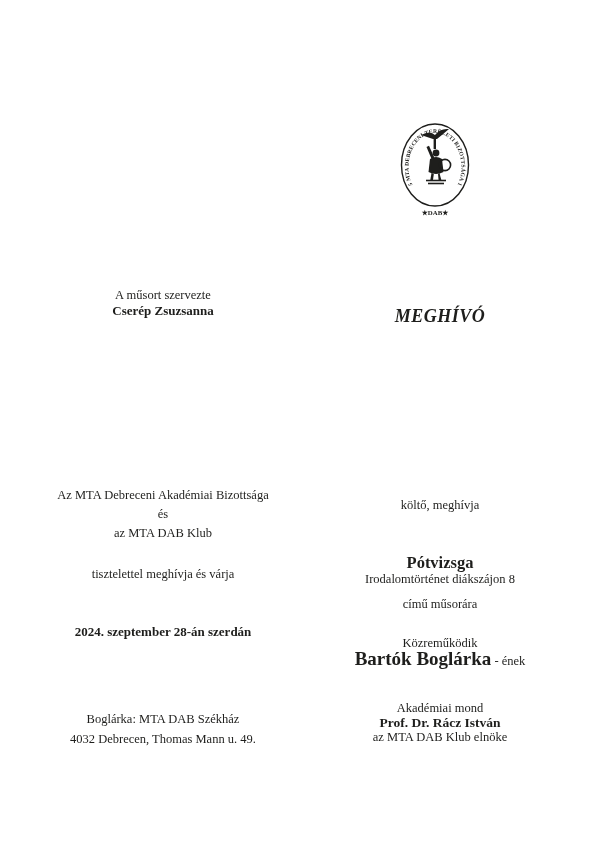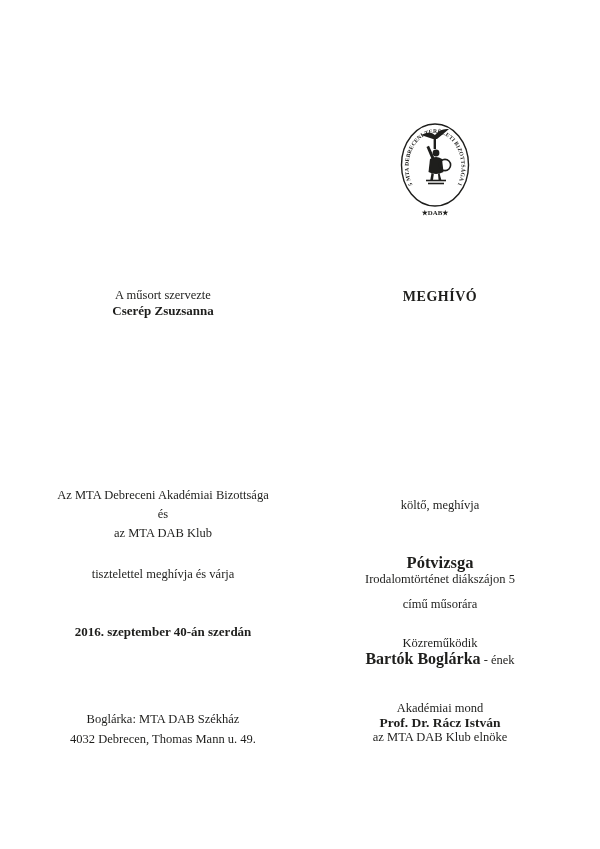--- a/index.html
+++ b/index.html
@@ -30,41 +30,42 @@
   .txt {
     font-size: 12.5px;
     line-height: 19px;
   }
   .b { font-weight: bold; }
 
   
   .organizer     { top: 288px; line-height: 15px; font-size: 12.5px; }
   .organizer .name { font-size: 13px; }
   .doc-title {
-    top: 289px;
-    font-size: 14px;
+    top: 306px;
+    font-size: 18px;
     font-weight: bold;
     letter-spacing: 0.5px;
+    font-style: italic;
   }
   .hosts   { top: 486px; }
   .invite  { top: 565px; }
   .datetime{ top: 622px; font-size: 13px; font-weight: bold; line-height: 20px; }
   .venue   { top: 709px; line-height: 20px; }
 
   .guest   { top: 498px; }
   .guest .name { font-size: 15px; font-weight: bold; line-height: 17px; }
   .guest .role { font-size: 12.5px; line-height: 14px; }
 
   .program { top: 553px; }
   .program .ptitle { font-size: 16.5px; font-weight: bold; line-height: 19px; }
   .program .psub   { font-size: 12.5px; line-height: 15px; }
   .program-suffix  { top: 597px; font-size: 12.5px; }
 
   .contributor { top: 636px; font-size: 12.5px; line-height: 15px; }
-  .contributor .name { font-size: 16px; font-weight: bold; }
+  .contributor .name { font-size: 19px; font-weight: bold; }
 
   .greeting { top: 701px; font-size: 12.5px; line-height: 14.5px; }
   .greeting .name { font-size: 13.5px; font-weight: bold; }
 
   .seal {
     left: 388px;
     top: 115px;
     width: 96px;
     height: 106px;
   }
@@ -110,37 +111,37 @@
 
   <div class="abs col-left txt hosts">
     <div>Az MTA Debreceni Akadémiai Bizottsága</div>
     <div>és</div>
     <div>az MTA DAB Klub</div>
   </div>
 
   <div class="abs col-left txt invite">tisztelettel meghívja és várja</div>
 
   <div class="abs col-left datetime">
-    <div>2016. szeptember 40-án szerdán</div>
+    <div>2024. szeptember 28-án szerdán</div>
   </div>
 
   <div class="abs col-left txt venue">
     <div>Boglárka: MTA DAB Székház</div>
     <div>4032 Debrecen, Thomas Mann u. 49.</div>
   </div>
 
   <div class="abs col-right doc-title">MEGHÍVÓ</div>
 
   <div class="abs col-right guest">
     <div class="role">költő, meghívja</div>
   </div>
 
   <div class="abs col-right program">
     <div class="ptitle">Pótvizsga</div>
-    <div class="psub">Irodalomtörténet diákszájon 5</div>
+    <div class="psub">Irodalomtörténet diákszájon 8</div>
   </div>
 
   <div class="abs col-right program-suffix">című műsorára</div>
 
   <div class="abs col-right contributor">
     <div>Közreműködik</div>
     <div>
       <span class="name">Bartók Boglárka</span><span> - ének</span>
     </div>
   </div>

